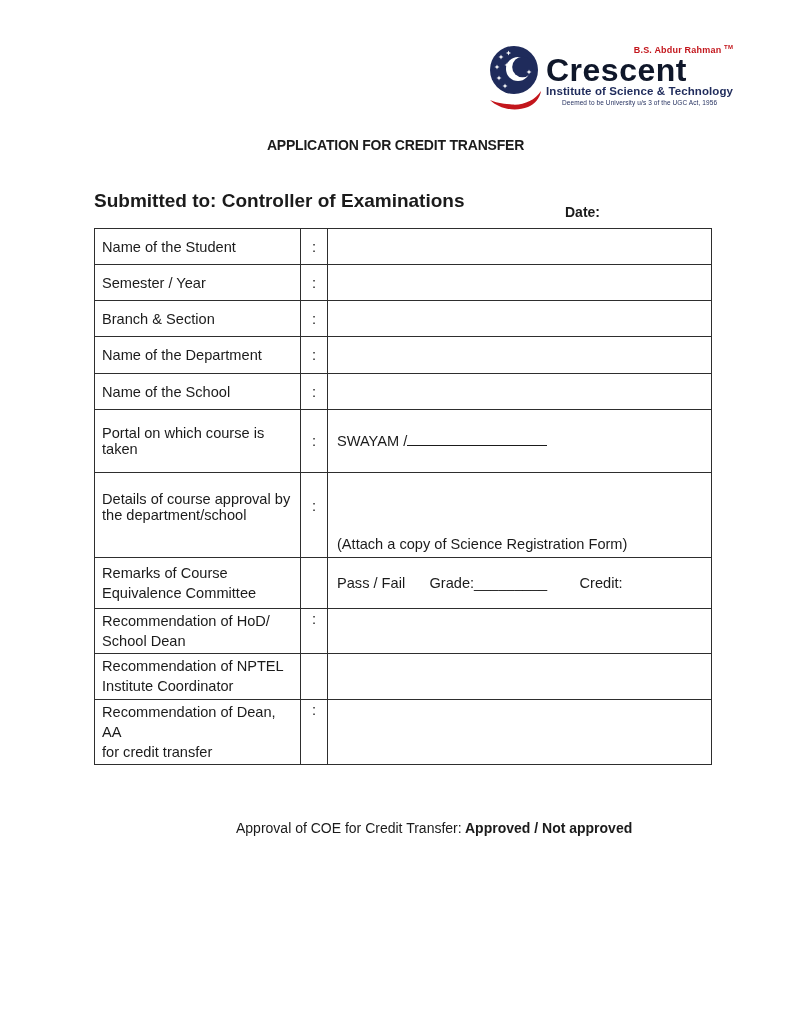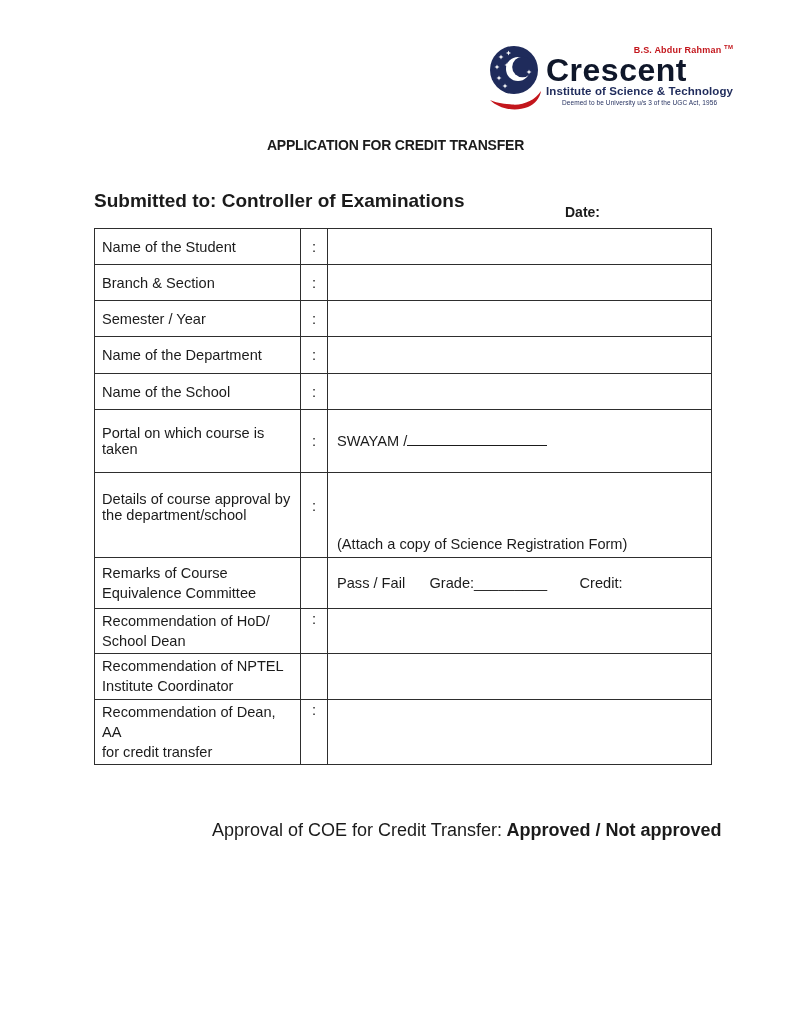--- a/index.html
+++ b/index.html
@@ -33,21 +33,21 @@
   td.lbl { width:206px; padding:2px 4px 2px 7px; line-height:20px; white-space:pre-line; vertical-align:middle; }
   td.colon { width:27px; text-align:center; vertical-align:middle; padding:0; }
   td.val { width:384px; padding:2px 4px 2px 9px; vertical-align:middle; white-space:pre; }
   tr.airy td.lbl { line-height:16px; }
   tr.vtop td.lbl, tr.vtop td.colon { vertical-align:top; padding-top:2px; }
   tr.details td.lbl, tr.details td.colon { padding-bottom:18px; }
   td.val.vbottom { vertical-align:bottom; padding-bottom:5px; white-space:normal; }
   .uline { display:inline-block; width:140px; height:13px; border-bottom:1.6px solid #1b1b1b; }
 
   
-  .approval { position:absolute; top:820px; left:212px; font-size:18px; white-space:nowrap; }
+  .approval { position:absolute; top:820px; left:236px; font-size:14px; white-space:nowrap; }
   .approval .b { font-weight:bold; }
 </style>
 </head>
 <body>
 
 <div class="page">
 
   <div class="logo">
     <svg class="emblem" viewBox="0 0 54 68" aria-hidden="true">
       <circle cx="25" cy="25" r="24" fill="#1f2b5b"></circle>
@@ -75,26 +75,26 @@
   <div class="submitted">Submitted to: Controller of Examinations</div>
 
   <table class="form">
     <tbody>
         <tr style="height:36px">
       <td class="lbl">Name of the Student</td>
       <td class="colon">:</td>
       <td class="val"></td>
     </tr>
     <tr style="height:36px">
-      <td class="lbl">Branch &amp; Section</td>
+      <td class="lbl">Semester / Year</td>
       <td class="colon">:</td>
       <td class="val"></td>
     </tr>
     <tr style="height:36px">
-      <td class="lbl">Semester / Year</td>
+      <td class="lbl">Branch &amp; Section</td>
       <td class="colon">:</td>
       <td class="val"></td>
     </tr>
     <tr style="height:37px">
       <td class="lbl">Name of the Department</td>
       <td class="colon">:</td>
       <td class="val"></td>
     </tr>
     <tr style="height:36px">
       <td class="lbl">Name of the School</td>

